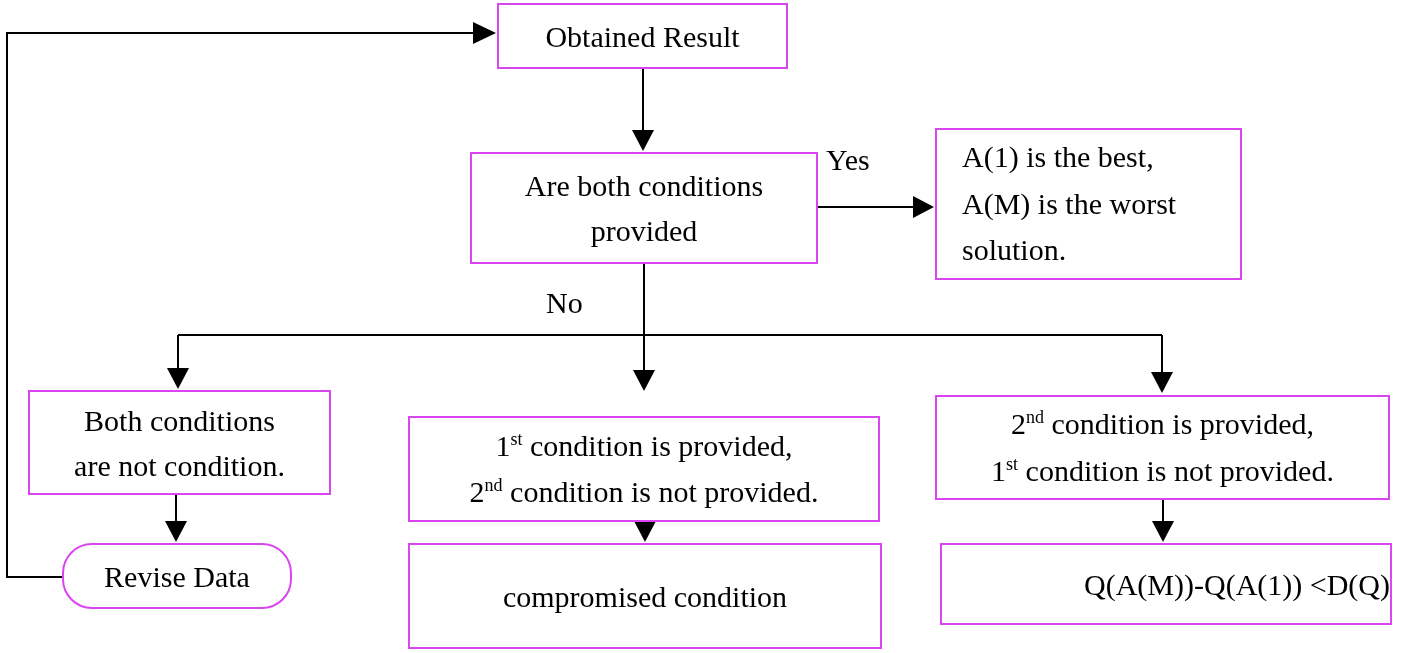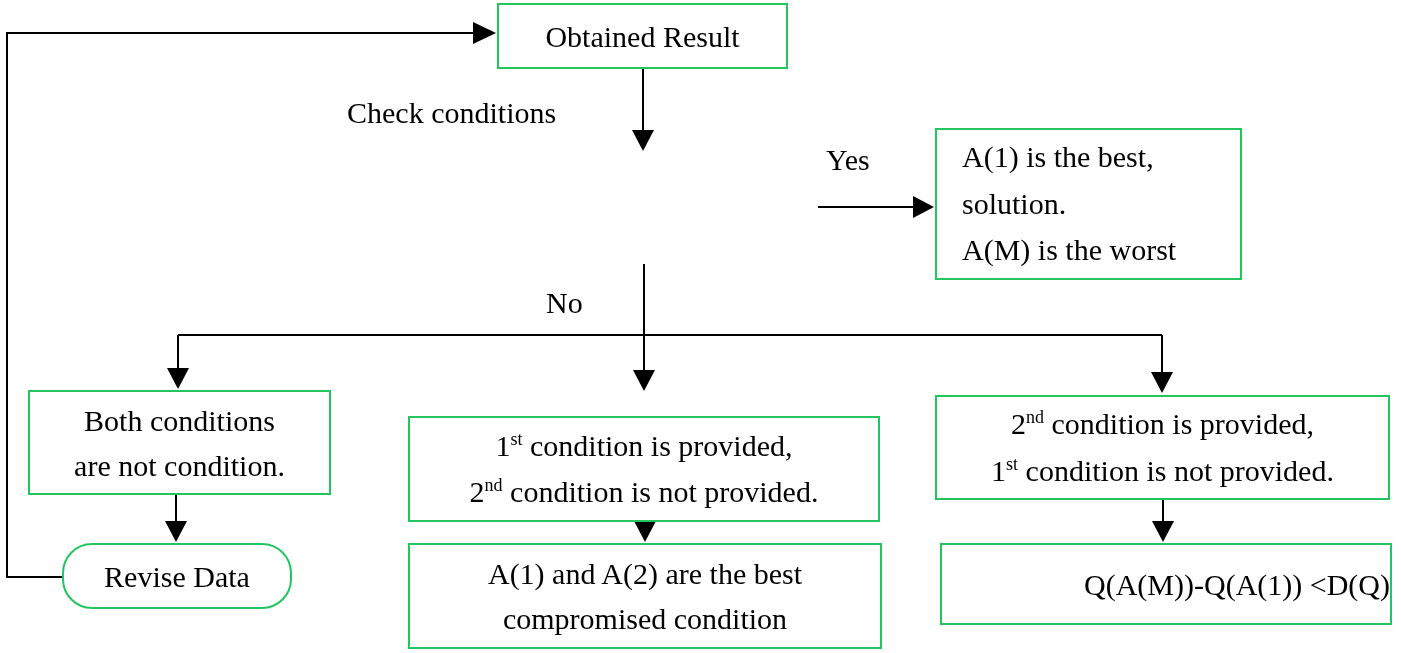--- a/index.html
+++ b/index.html
@@ -28,21 +28,21 @@
     stroke-width: 2;
     fill: none;
   }
   .wires polygon {
     fill: #000000;
     stroke: none;
   }
   .node {
     position: absolute;
     box-sizing: border-box;
-    border: 2px solid #22c55e;
+    border: 2px solid #d946ef;
     background: #ffffff;
     display: flex;
     flex-direction: column;
     justify-content: center;
     align-items: center;
     font-size: 30px;
     line-height: 1.5;
     text-align: center;
   }
   .node sup {
@@ -103,52 +103,54 @@
     <polygon points="645,542 634,521 656,521"></polygon>
 
     <line x1="1163" y1="500" x2="1163" y2="521"></line>
     <polygon points="1163,542 1152,521 1174,521"></polygon>
   </svg>
 
   <div class="node n-obtained">
     <div>Obtained Result</div>
   </div>
 
+  <div class="node n-areboth">
+    <div>Are both conditions</div>
+    <div>provided</div>
+  </div>
 
   <div class="node n-yesresult">
     <div>A(1) is the best,</div>
+    <div>A(M) is the worst</div>
     <div>solution.</div>
-    <div>A(M) is the worst</div>
   </div>
 
   <div class="node n-bothnot">
     <div>Both conditions</div>
     <div>are not condition.</div>
   </div>
 
   <div class="node n-revise">
     <div>Revise Data</div>
   </div>
 
   <div class="node n-cond1">
     <div><span>1</span><sup>st</sup><span> condition is provided,</span></div>
     <div><span>2</span><sup>nd</sup><span> condition is not provided.</span></div>
   </div>
 
   <div class="node n-bestcomp">
-    <div>A(1) and A(2) are the best</div>
     <div>compromised condition</div>
   </div>
 
   <div class="node n-cond2">
     <div><span>2</span><sup>nd</sup><span> condition is provided,</span></div>
     <div><span>1</span><sup>st</sup><span> condition is not provided.</span></div>
   </div>
 
   <div class="node n-qam">
     <div>Q(A(M))-Q(A(1)) &lt;D(Q)</div>
   </div>
 
-  <div class="edge-label l-check">Check conditions</div>
   <div class="edge-label l-yes">Yes</div>
   <div class="edge-label l-no">No</div>
 
 </div>
 
 </body></html>

